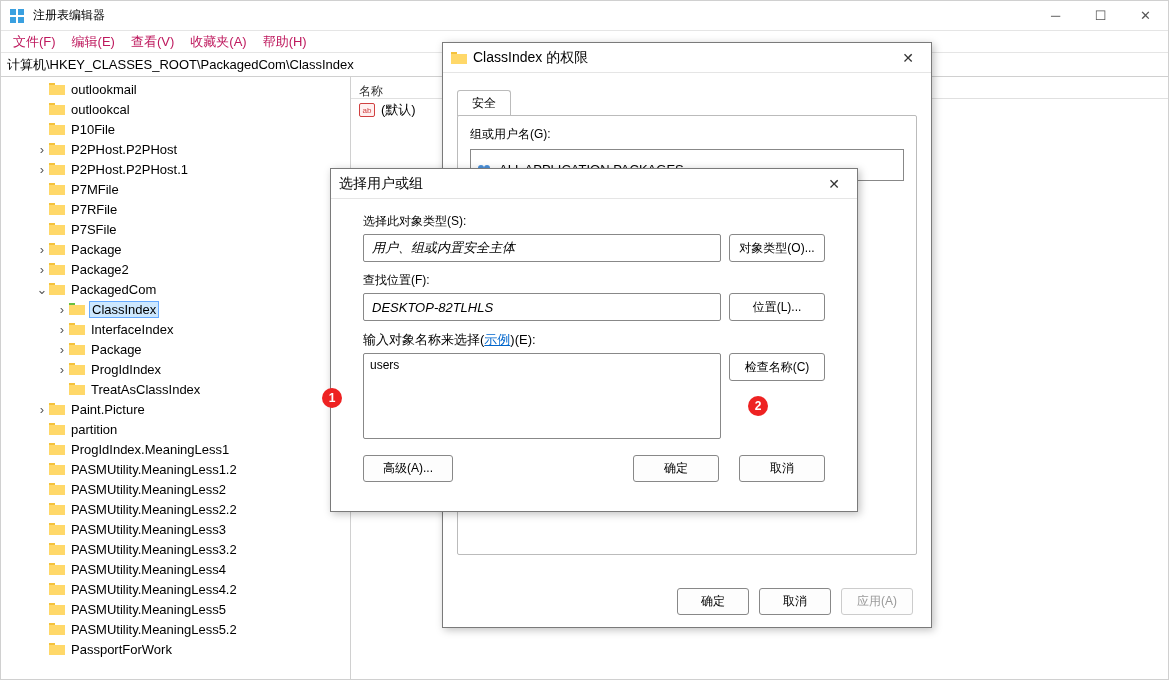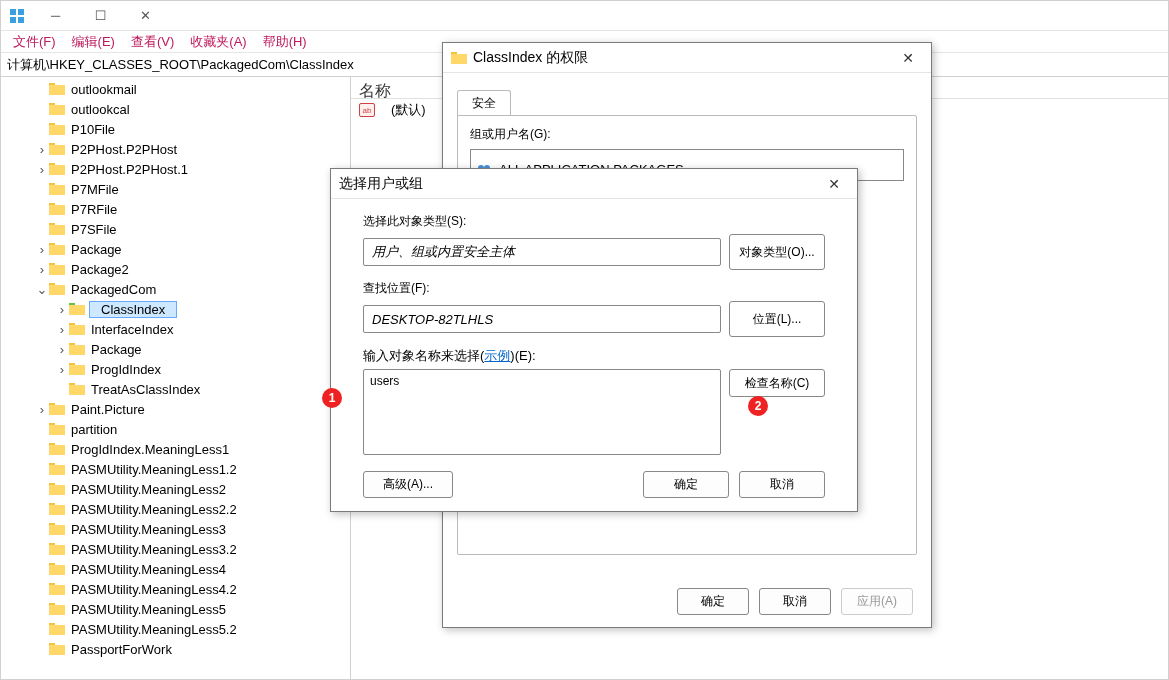--- a/index.html
+++ b/index.html
@@ -25,32 +25,32 @@
 
 .content { display: flex; height: calc(100% - 76px); }
 .tree-pane { width: 350px; border-right: 1px solid #d0d0d0; overflow: auto; padding: 2px 0 2px 2px; background:#fff; }
 .list-pane { flex: 1; background: #fff; }
 
 
 .tree { font-size: 12px; }
 .tree-row { display: flex; align-items: center; height: 20px; white-space: nowrap; }
 .tree-row .expander { width: 14px; text-align: center; color: #555; user-select: none; }
 .tree-row .folder { width:16px; height:14px; margin-right:4px; flex-shrink:0; }
-.tree-row.selected > .label-wrap .label { background: #cde8ff; border:1px solid #66aaff; padding:0 11px; }
+.tree-row.selected > .label-wrap .label { background: #cde8ff; border:1px solid #66aaff; padding:0 2px; }
 .tree-row .label { padding: 0 2px; }
 .tree-row.selected .folder-open rect.tab { fill:#6abf40; }
 .indent-1 { padding-left: 32px; }
 .indent-2 { padding-left: 52px; }
 .label-wrap { display:flex; align-items:center; }
 
 
 .list-header { height: 22px; border-bottom: 1px solid #e0e0e0; display: flex; align-items: center; padding: 0 8px; }
-.list-header .col { font-size: 16px; color: #333; margin-top: 8px; }
+.list-header .col { font-size: 12px; color: #333; margin-top: 8px; }
 .list-row { display: flex; align-items:center; padding: 2px 8px; font-size:12px; }
-.list-row .str-icon { width:16px; height:14px; margin-right:16px; font-size:8px; color:#d04040; border:1px solid #d04040; border-radius:2px; display:inline-flex; align-items:center; justify-content:center; background:#fff0f0;}
+.list-row .str-icon { width:16px; height:14px; margin-right:6px; font-size:8px; color:#d04040; border:1px solid #d04040; border-radius:2px; display:inline-flex; align-items:center; justify-content:center; background:#fff0f0;}
 
 
 .dialog { position: absolute; background: #fff; border: 1px solid #7a7a7a; box-shadow: 2px 2px 8px rgba(0,0,0,0.25); }
 .dlg-title { height: 30px; display:flex; align-items:center; padding: 0 8px; border-bottom: 1px solid #e5e5e5; }
 .dlg-title .folder { width:16px; height:14px; margin-right:6px;}
 .dlg-title .ttl { flex:1; font-size:14px; }
 .dlg-title .x { width:30px; text-align:center; color:#333; font-size:14px;}
 .dlg-body { padding: 8px 14px; }
 
 
@@ -65,23 +65,23 @@
 .btn.disabled { color:#999; border-color:#ccc; }
 .perm-lower-btns { display:flex; gap:10px; justify-content:flex-end; margin-top:10px; padding-right:14px; position:absolute; bottom:12px; right:4px;}
 
 
 .sel-dialog { left: 330px; top: 168px; width: 528px; height: 344px; z-index: 10; }
 .sel-body { padding: 12px 32px 10px; }
 .fld-lbl { font-size:12px; margin-top:2px; }
 .fld-row { display:flex; align-items:center; margin-top:4px; gap:8px;}
 .fld-box { flex:1; border:1px solid #888; border-radius:2px; height:28px; padding:4px 8px; font-size:12px; display:flex; align-items:center; background:#fff;font-style:italic;}
 .ta-box { flex:1; border:1px solid #888; border-radius:2px; height:86px; padding:4px 6px; font-size:12px; background:#fff; resize:none; font-family:inherit;}
-.right-btn { border:1px solid #888; border-radius:3px; width:96px; height:36px; font-size:12px; display:flex; align-items:center; justify-content:center; }
+.right-btn { border:1px solid #888; border-radius:3px; width:96px; height:28px; font-size:12px; display:flex; align-items:center; justify-content:center; }
 .link { color:#0066cc; text-decoration:underline; }
-.sel-bottom { display:flex; gap:10px; margin-top:16px; align-items:center;}
+.sel-bottom { display:flex; gap:20px; margin-top:16px; align-items:center;}
 .sel-bottom .spacer { flex:1; }
 
 
 .hl-red { position:absolute; border:3px solid #e22; pointer-events:none; }
 .badge { position:absolute; width:20px; height:20px; border-radius:50%; background:#e22; color:#fff; font-size:12px; display:flex; align-items:center; justify-content:center; font-weight:bold; z-index:20;}
 
 
 .tree-pane::-webkit-scrollbar { width:16px; }
 .tree-pane::-webkit-scrollbar-thumb { background:#c8c8c8; }
 
@@ -95,20 +95,21 @@
 <div class="main-window">
   <div class="title-bar">
     <span class="app-icon">
       <svg viewBox="0 0 16 16">
           <rect x="1" y="1" width="6" height="6" fill="#3aa0e0"></rect>
           <rect x="9" y="1" width="6" height="6" fill="#3aa0e0"></rect>
           <rect x="1" y="9" width="6" height="6" fill="#3aa0e0"></rect>
           <rect x="9" y="9" width="6" height="6" fill="#3aa0e0"></rect>
         </svg>
     </span>
+    <span class="title">注册表编辑器</span>
     <div class="win-controls">
       <div class="wc">─</div>
       <div class="wc">☐</div>
       <div class="wc">✕</div>
     </div>
   </div>
 
   <div class="menu-bar">
     <span class="menu-item"><span>文件(F)</span></span>
     <span class="menu-item"><span>编辑(E)</span></span>

